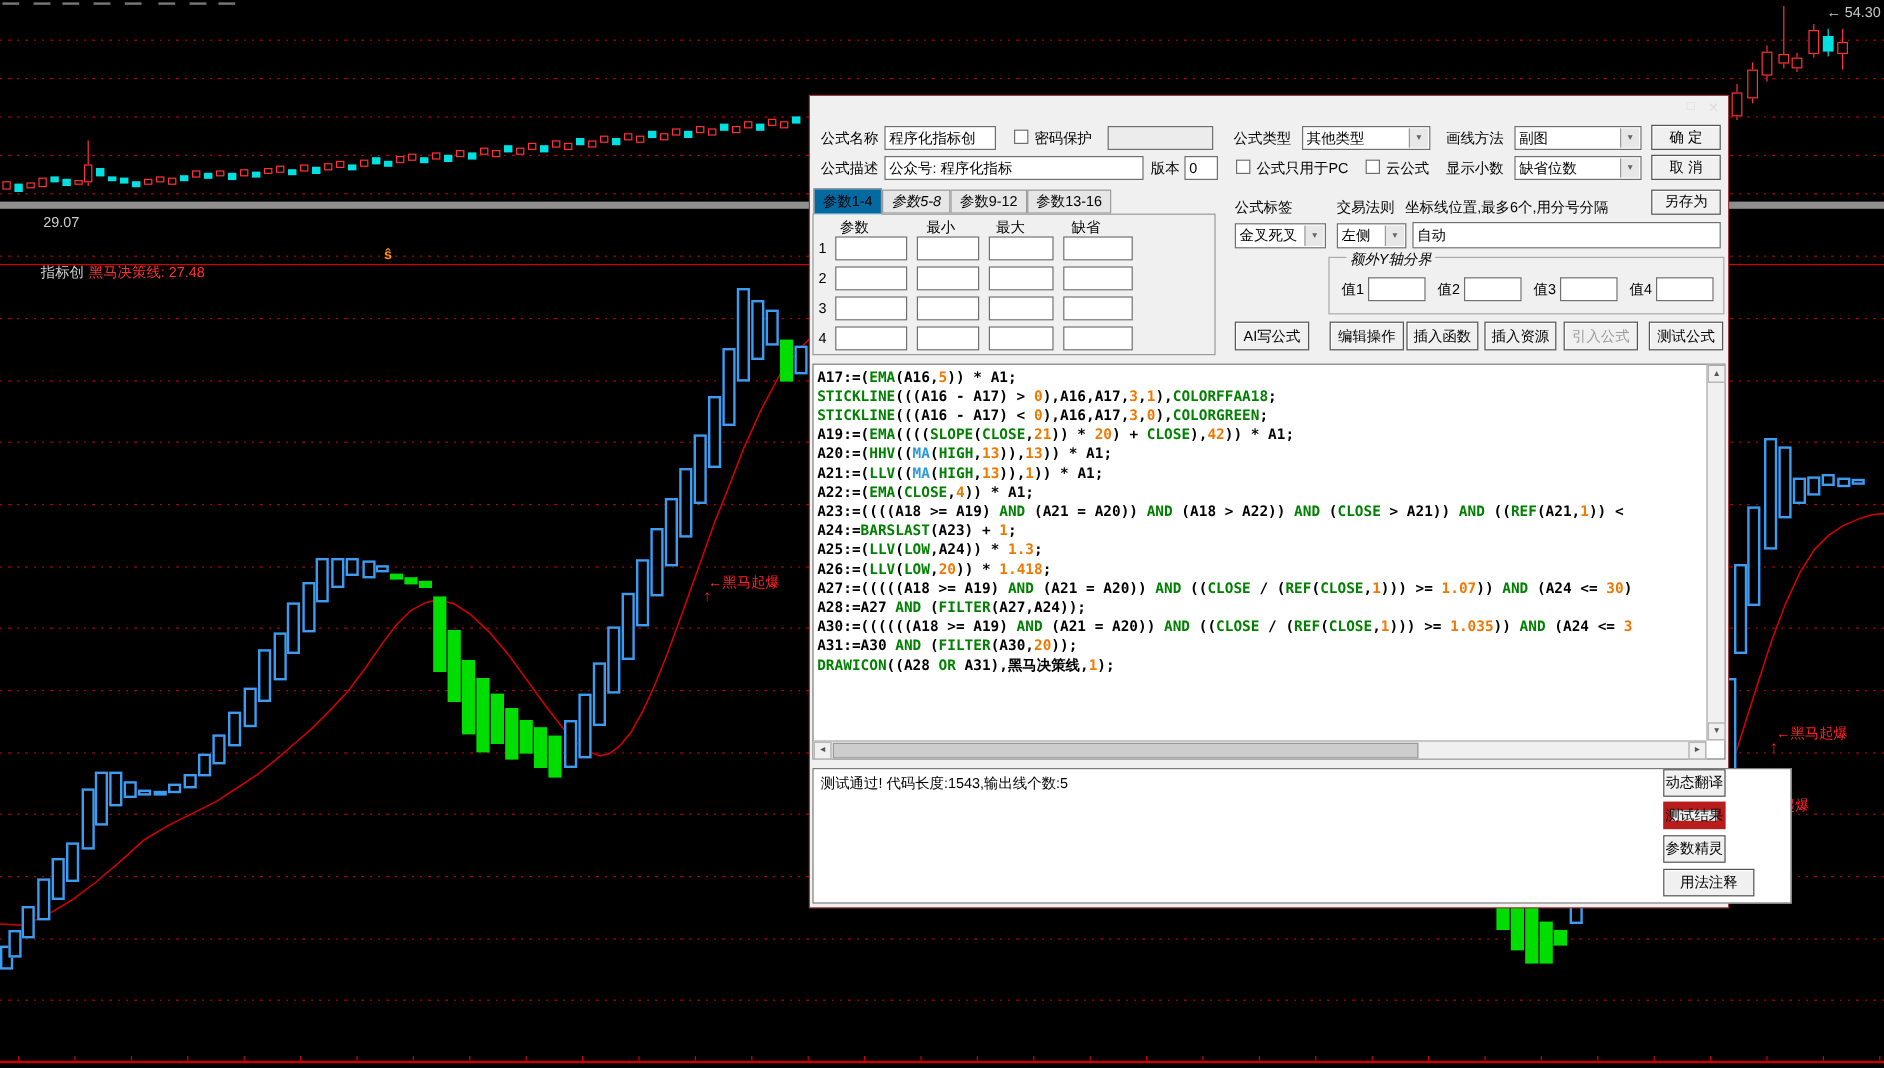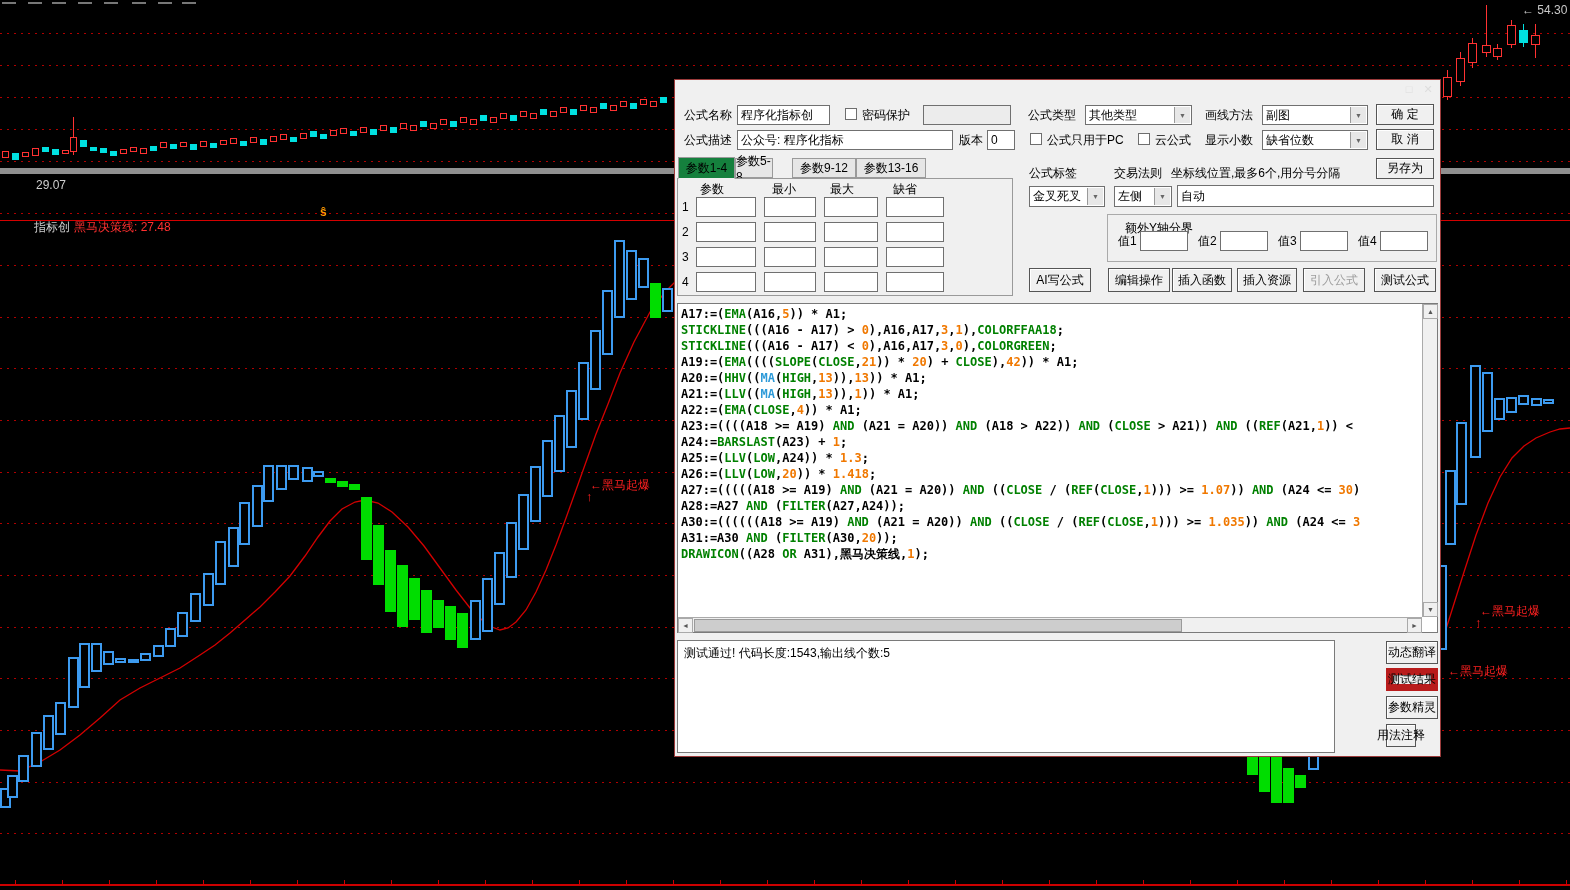--- a/index.html
+++ b/index.html
@@ -30,35 +30,35 @@
          border-left:1px solid #9a9a9a;display:flex;align-items:center;justify-content:center;
          color:#666;font-size:7px;}
   .btn{position:absolute;background:#f0f0f0;border:1px solid #555;box-shadow:inset 1px 1px 0 #fff;
        font-size:12px;display:flex;align-items:center;justify-content:center;box-sizing:border-box;
        color:#000;white-space:nowrap;cursor:default;}
   .btn.disabled{color:#9c9c9c;}
   .btn.pressed{border:7px solid #b91c1c;box-shadow:inset 1px 1px 1px #999;}
   .cb{position:absolute;width:12px;height:12px;background:#fff;border:1px solid #6e6e6e;box-sizing:border-box;}
   .tab{position:absolute;height:20px;background:#e6e6e6;border:1px solid #9a9a9a;font-size:12px;
        display:flex;align-items:center;justify-content:center;box-sizing:border-box;}
-  .tab.active{background:#15803d;height:22px;z-index:2;border-bottom:1px solid #f0f0f0;text-align:center;}
+  .tab.active{background:#0369a1;height:22px;z-index:2;border-bottom:1px solid #f0f0f0;text-align:center;}
   .panel{position:absolute;border:1px solid #9a9a9a;box-sizing:border-box;background:#f0f0f0;}
   .fieldset{position:absolute;border:1px solid #aaa;box-sizing:border-box;}
   .legend{position:absolute;background:#f0f0f0;padding:0 3px;font-size:12px;}
   #code-box{position:absolute;left:2px;top:223px;width:761px;height:330px;background:#fff;
             border:1px solid #7a7a7a;box-sizing:border-box;}
   #code-lines{position:absolute;left:3px;top:2px;width:740px;height:310px;overflow:hidden;
               font-family:"DejaVu Sans Mono","Liberation Mono",monospace;font-size:12px;font-weight:bold;}
   .codeline{white-space:pre;height:16px;line-height:16px;}
   .tk-p{color:#000000;} .tk-f{color:#008000;} .tk-n{color:#f07800;} .tk-m{color:#2e9ad8;}
   .sb{background:#f0f0f0;position:absolute;box-sizing:border-box;}
   .sb-arrow{position:absolute;display:flex;align-items:center;justify-content:center;
             font-size:7px;color:#555;background:#f0f0f0;border:1px solid #a9a9a9;box-sizing:border-box;}
   .sb-thumb{position:absolute;background:#cdcdcd;border:1px solid #9a9a9a;box-sizing:border-box;}
-  #status-box{position:absolute;left:2px;top:560px;width:658px;height:113px;background:#fff;
+  #status-box{position:absolute;left:2px;top:560px;width:816px;height:113px;background:#fff;
               border:1px solid #7a7a7a;box-sizing:border-box;}
   .dash{position:absolute;height:2px;background:#777;}
 </style>
 </head>
 <body>
 
 <div id="screen">
 
   <div id="chart-layer" class="abs" style="left:0;top:0;width:1570px;height:890px;">
 
@@ -340,21 +340,21 @@
     <div class="cb" style="left:463px;top:53px;"></div>
     <div class="lbl" style="left:480px;top:53px;">云公式</div>
     <div class="lbl" style="left:530px;top:53px;">显示小数</div>
     <div class="inp" style="left:587px;top:50px;width:106px;height:20px;">
       <span>缺省位数</span>
       <span class="ddbtn">▼</span>
     </div>
     <div class="btn" style="left:701px;top:49px;width:58px;height:21px;">取 消</div>
 
     <div class="tab active" style="left:3px;top:77px;width:57px;">参数1-4</div>
-    <div class="tab" style="left:60px;top:78px;width:38px;">参数5-8</div>
+    <div class="tab" style="left:60px;top:78px;width:57px;font-style:italic;">参数5-8</div>
     <div class="tab" style="left:117px;top:78px;width:64px;">参数9-12</div>
     <div class="tab" style="left:181px;top:78px;width:70px;">参数13-16</div>
     <div class="btn" style="left:701px;top:78px;width:58px;height:21px;">另存为</div>
 
     <div class="lbl" style="left:354px;top:86px;">公式标签</div>
     <div class="lbl" style="left:439px;top:86px;">交易法则</div>
     <div class="lbl" style="left:496px;top:86px;">坐标线位置,最多6个,用分号分隔</div>
 
     <div class="panel" style="left:2px;top:98px;width:336px;height:118px;"></div>
     <div class="lbl" style="left:25px;top:102px;">参数</div>
@@ -369,21 +369,21 @@
     </div>
     <div class="inp" style="left:439px;top:106px;width:58px;height:21px;">
       <span>左侧</span>
       <span class="ddbtn">▼</span>
     </div>
     <div class="inp" style="left:502px;top:105px;width:257px;height:22px;">
       <span>自动</span>
     </div>
 
     <div class="fieldset" style="left:432px;top:134px;width:330px;height:48px;"></div>
-    <div class="legend" style="left:447px;top:140px;">额外Y轴分界</div>
+    <div class="legend" style="left:447px;top:128px;font-style:italic;">额外Y轴分界</div>
     <div class="lbl" style="left:443px;top:154px;">值1</div>
     <div class="inp" style="left:465px;top:151px;width:48px;height:20px;"></div>
     <div class="lbl" style="left:523px;top:154px;">值2</div>
     <div class="inp" style="left:545px;top:151px;width:48px;height:20px;"></div>
     <div class="lbl" style="left:603px;top:154px;">值3</div>
     <div class="inp" style="left:625px;top:151px;width:48px;height:20px;"></div>
     <div class="lbl" style="left:683px;top:154px;">值4</div>
     <div class="inp" style="left:705px;top:151px;width:48px;height:20px;"></div>
 
     <div class="btn" style="left:354px;top:188px;width:62px;height:24px;">AI写公式</div>
@@ -424,21 +424,21 @@
         <div class="sb-thumb" style="left:16px;top:1px;width:488px;height:13px;"></div>
       </div>
     </div>
 
     <div id="status-box">
       <div class="lbl" style="left:6px;top:5px;">测试通过! 代码长度:1543,输出线个数:5</div>
     </div>
     <div class="btn" style="left:711px;top:561px;width:52px;height:23px;">动态翻译</div>
     <div class="btn pressed" style="left:711px;top:588px;width:52px;height:23px;">测试结果</div>
     <div class="btn" style="left:711px;top:616px;width:52px;height:23px;">参数精灵</div>
-    <div class="btn" style="left:711px;top:644px;width:30px;height:23px;">用法注释</div>
+    <div class="btn" style="left:711px;top:644px;width:76px;height:23px;">用法注释</div>
   <div class="lbl" style="left: 7px; top: 120px;">1</div>
       <div class="inp" style="left: 21px; top: 117px; width: 60px; height: 20px;"></div>
       <div class="inp" style="left: 89px; top: 117px; width: 52px; height: 20px;"></div>
       <div class="inp" style="left: 149px; top: 117px; width: 54px; height: 20px;"></div>
       <div class="inp" style="left: 211px; top: 117px; width: 58px; height: 20px;"></div>
       <div class="lbl" style="left: 7px; top: 145px;">2</div>
       <div class="inp" style="left: 21px; top: 142px; width: 60px; height: 20px;"></div>
       <div class="inp" style="left: 89px; top: 142px; width: 52px; height: 20px;"></div>
       <div class="inp" style="left: 149px; top: 142px; width: 54px; height: 20px;"></div>
       <div class="inp" style="left: 211px; top: 142px; width: 58px; height: 20px;"></div>

